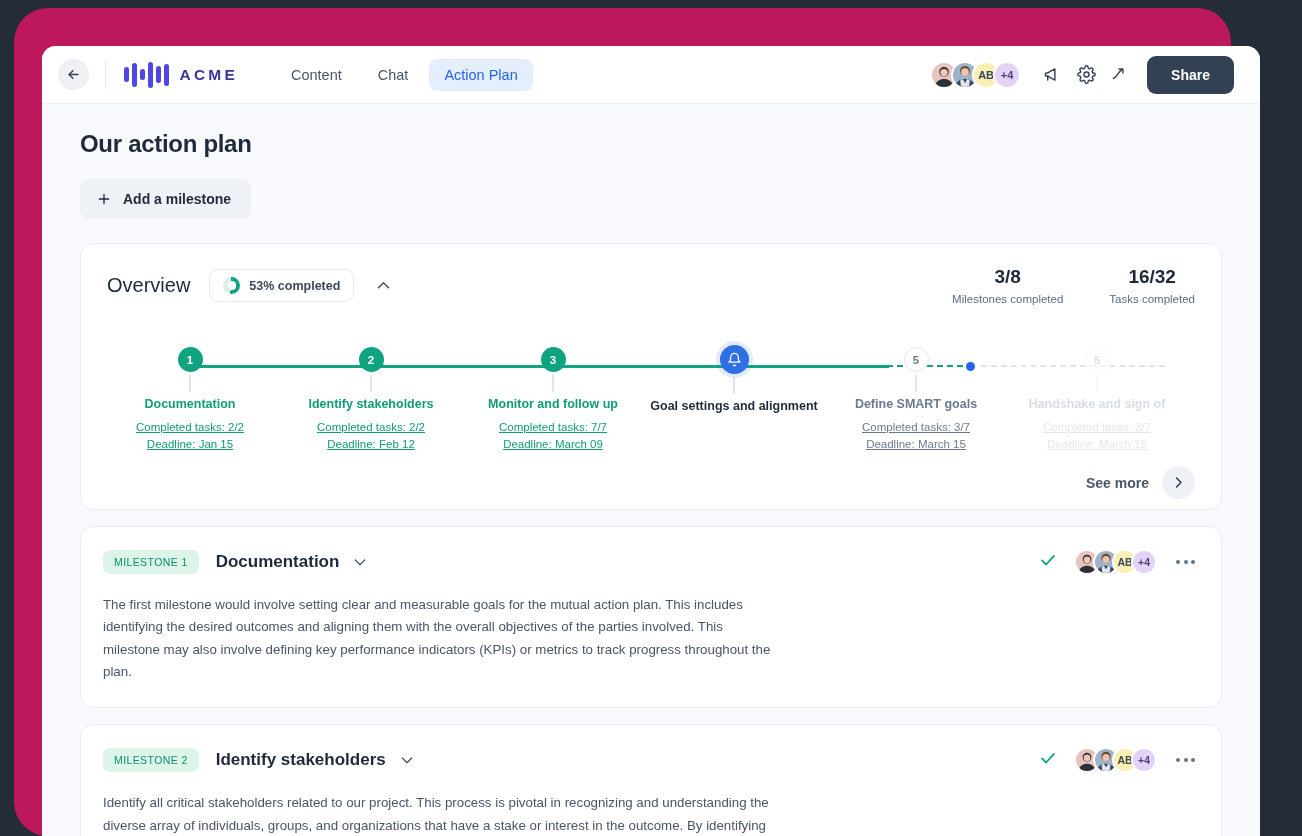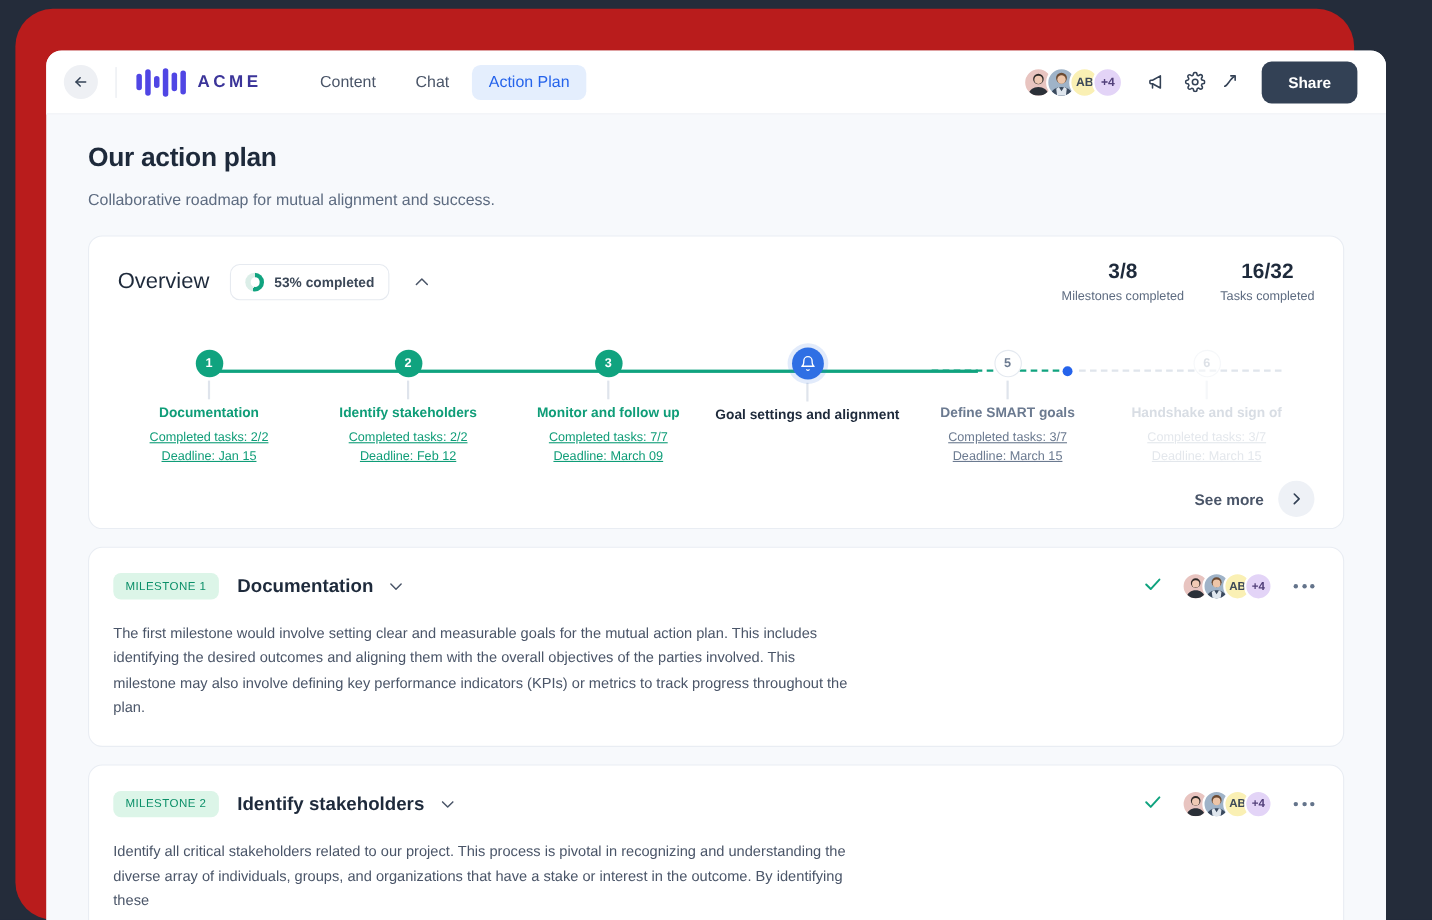--- a/index.html
+++ b/index.html
@@ -6,21 +6,21 @@
   html, body {
     width: 1302px; height: 836px;
     font-family: "Liberation Sans", sans-serif;
     background: #242c3a;
     overflow: hidden;
   }
   #outer-frame {
     position: absolute;
     left: 14px; top: 8px;
     width: 1217px; height: 828px;
-    background: #b91c1c;
+    background: #be185d;
     border-radius: 34px 34px 34px 34px;
   }
   #app-window {
     position: absolute;
     left: 28px; top: 38px;
     width: 1218px; height: 798px;
     background: #f7f9fc;
     border-radius: 14px 14px 0 0;
     overflow: hidden;
   }
@@ -121,21 +121,21 @@
     width: 17px; height: 17px; border-radius: 50%;
     background: conic-gradient(#10a37f 0% 53%, #dbeee8 53% 100%);
     position: relative; flex: 0 0 auto;
   }
   .donut::after {
     content: ""; position: absolute; left: 4.2px; top: 4.2px;
     width: 8.6px; height: 8.6px; border-radius: 50%; background: #fff;
   }
   .chev-btn { margin-left: 16px; cursor: pointer; display: flex; padding: 5px; }
   .chev-btn svg { width: 17px; height: 17px; }
-  .ov-stats { margin-left: auto; display: flex; gap: 33px; text-align: center; justify-content: flex-end; }
+  .ov-stats { margin-left: auto; display: flex; gap: 46px; text-align: center; justify-content: flex-end; }
   .stat-num { font-size: 19px; font-weight: 700; color: #1e2a3b; }
   .stat-lbl { font-size: 11.5px; color: #5d6b80; margin-top: 5px; }
 
   
   .tl-wrap { position: relative; height: 190px; margin-top: 14px; }
   .tl-row { position: absolute; left: 0; right: 0; top: 46px; height: 1px; }
   .tl-seg { position: absolute; height: 2.5px; top: 0; }
   .steps { position: absolute; left: 0; right: 0; top: 0; }
   .step { position: absolute; top: 28px; width: 180px; text-align: center; }
   .dot {
@@ -256,22 +256,27 @@
               <path d="M3 17c4-1 6-9 11-11"></path>
               <path d="M10 5h5v5"></path>
             </svg>
       </div>
       <div class="share-btn">Share</div>
     </div>
   </div>
 
   <div class="body-scroll">
     <div class="page-title">Our action plan</div>
-    <div class="page-sub">Collaborative roadmap for mutual alignment and success.</div>
-
+
+    <div class="add-ms">
+      <svg viewBox="0 0 24 24" fill="none" stroke="#1e2a3b" stroke-width="2" stroke-linecap="round">
+            <path d="M12 5v14M5 12h14"></path>
+          </svg>
+      <span>Add a milestone</span>
+    </div>
 
     
     <div class="card">
       <div class="ov-head">
         <div class="ov-title">Overview</div>
         <div class="pill">
           <span class="donut"></span>
           <span>53% completed</span>
         </div>
         <div class="chev-btn">

